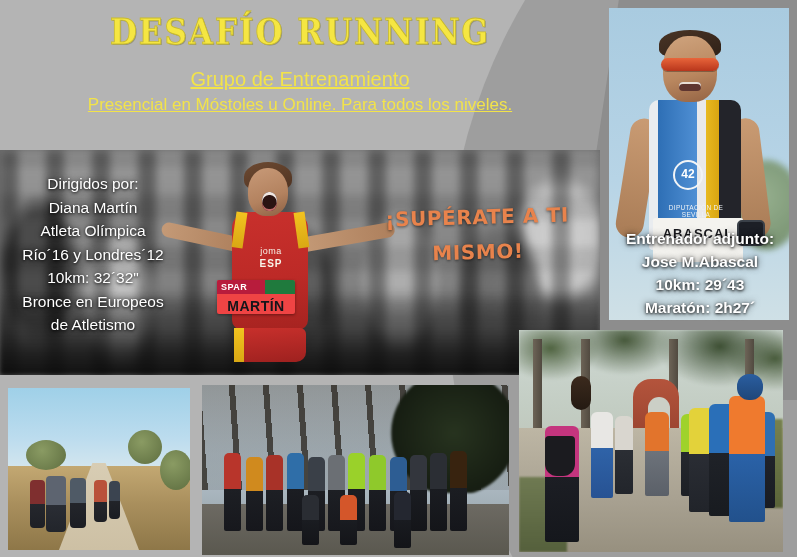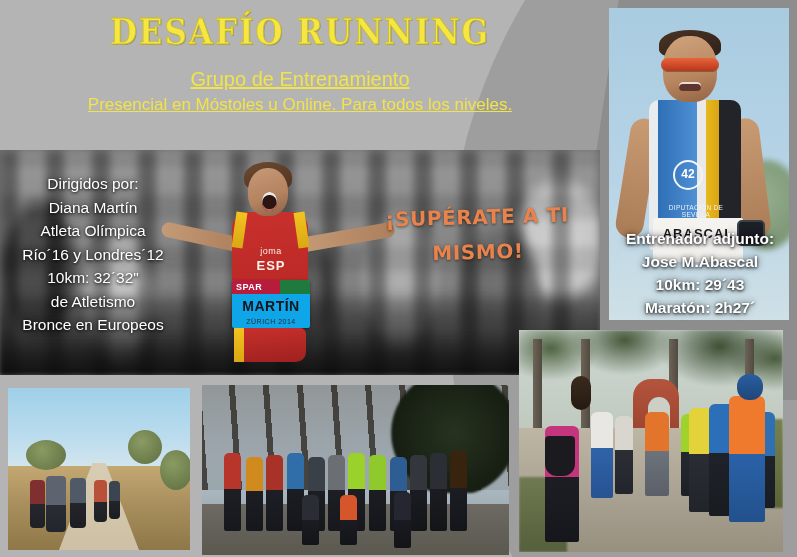--- a/index.html
+++ b/index.html
@@ -150,26 +150,26 @@
     border-radius: 9px;
   }
   .ath-armL { left: -10px; width: 82px; transform: rotate(12deg); transform-origin: right center; }
   .ath-armR { left: 130px; width: 96px; transform: rotate(-10deg); transform-origin: left center; }
   .ath-text-joma {
     position: absolute; left: 70px; top: 96px; width: 62px;
     text-align: center; color: #f6efe6; font-size: 9px; letter-spacing: .5px;
   }
   .ath-text-esp {
     position: absolute; left: 70px; top: 108px; width: 62px;
-    text-align: center; color: #f8f2e8; font-size: 13px; font-weight: bold; letter-spacing: 1px;
+    text-align: center; color: #f8f2e8; font-size: 10px; font-weight: bold; letter-spacing: 1px;
   }
   .ath-bib {
-    position: absolute; left: 62px; top: 130px;
-    width: 78px; height: 48px;
-    background: #0ea5e9; border-radius: 2px;
+    position: absolute; left: 47px; top: 130px;
+    width: 78px; height: 34px;
+    background: #ef4444; border-radius: 2px;
     box-shadow: 0 1px 3px rgba(0,0,0,.4);
     overflow: hidden;
   }
   .ath-bib-top {
     height: 14px;
     background: linear-gradient(90deg, #b81c3c 0%, #b81c3c 62%, #1f7a3d 62%, #1f7a3d 100%);
     color: #fff; font-size: 9px; font-weight: bold; text-align: left;
     padding-left: 4px; line-height: 14px; letter-spacing: .5px;
   }
   .ath-bib-name {
@@ -436,22 +436,22 @@
       <div class="ath-mouth"></div>
     </div>
   </div>
 
   <div class="left-info">
     <div>Dirigidos por:</div>
     <div>Diana Martín</div>
     <div>Atleta Olímpica</div>
     <div>Río´16 y Londres´12</div>
     <div>10km: 32´32"</div>
+    <div>Bronce en Europeos</div>
     <div>de Atletismo</div>
-    <div>Bronce en Europeos</div>
   </div>
 
   <div class="motto">
     <div>¡SUPÉRATE A TI</div>
     <div>MISMO!</div>
   </div>
 
   <div class="photo-abascal">
     <div class="ab-sky"></div>
     <div class="ab-bush"></div>

